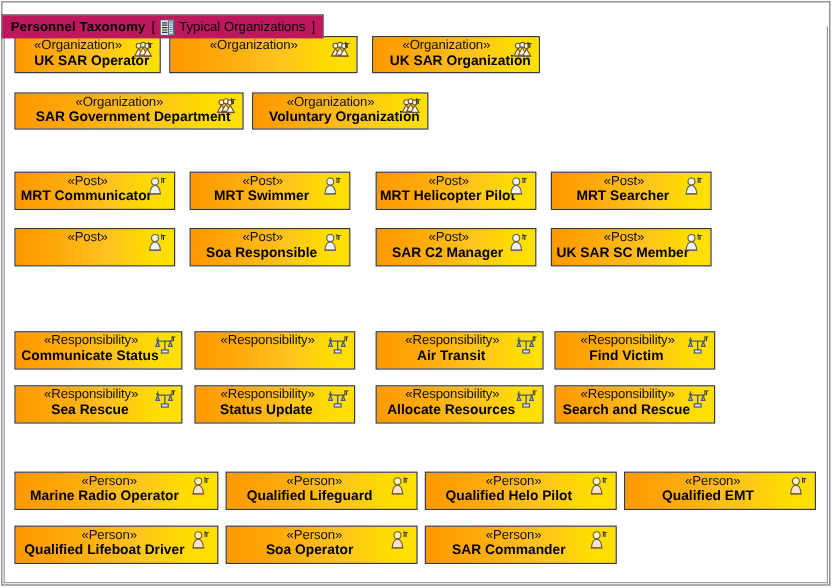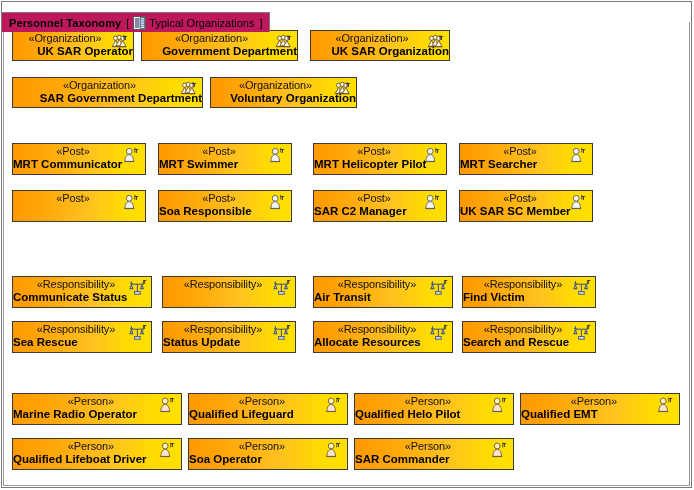--- a/index.html
+++ b/index.html
@@ -109,36 +109,37 @@
     color: #111111;
     line-height: 10px;
     white-space: nowrap;
     letter-spacing: -0.1px;
   }
   .node .label {
     position: absolute;
     left: 0;
     right: 0;
     top: 13px;
+    text-align: center;
     font-size: 11.5px;
     font-weight: bold;
     color: #000000;
     line-height: 14px;
     white-space: nowrap;
   }
   .node .node-icon {
     position: absolute;
     right: 5px;
     top: 3px;
     width: 17px;
     height: 18px;
   }
 
   
-  .node.org .label { text-align: right; padding-left: 7px; }
+  .node.org .label { text-align: center; padding-left: 7px; }
   .node.org .stereotype { padding-right: 16px; }
 
   .node.post .stereotype,
   .node.resp .stereotype,
   .node.person .stereotype { padding-right: 12px; }
   .node.post .label,
   .node.resp .label { padding-right: 14px; }
   .node.person .label { padding-right: 20px; }
 </style>
 </head>
@@ -194,21 +195,20 @@
               <line x1="1.6" y1="12.6" x2="15.0" y2="12.6"></line>
             </g>
             <g fill="#2b2b2b" font-family="Liberation Sans, sans-serif" font-size="6.2" font-weight="bold">
               <text x="12.6" y="5.6">T</text>
             </g>
             <line x1="13.0" y1="0.9" x2="13.0" y2="5.6" stroke="#2b2b2b" stroke-width="0.8"></line>
           </svg></div>
       </div>
       <div class="node org" style="left: 141px; top: 30px; width: 157px; height: 31px;">
         <div class="stereotype">«Organization»</div>
-        <div class="label">Government Department</div>
         <div class="node-icon"><svg width="17" height="18" viewBox="0 0 17 18">
             <g stroke="#6b5230" stroke-width="0.9" fill="#fdf6e0">
               <circle cx="4.6" cy="4.2" r="2.1"></circle>
               <path d="M1.2 12.6 L4.6 6.4 L8.0 12.6 Z"></path>
               <circle cx="8.3" cy="3.4" r="2.1"></circle>
               <path d="M4.9 11.8 L8.3 5.6 L11.7 11.8 Z"></path>
               <circle cx="11.8" cy="4.4" r="2.1"></circle>
               <path d="M8.4 12.8 L11.8 6.6 L15.2 12.8 Z"></path>
             </g>
             <g stroke="#6b5230" stroke-width="0.9" fill="none">

